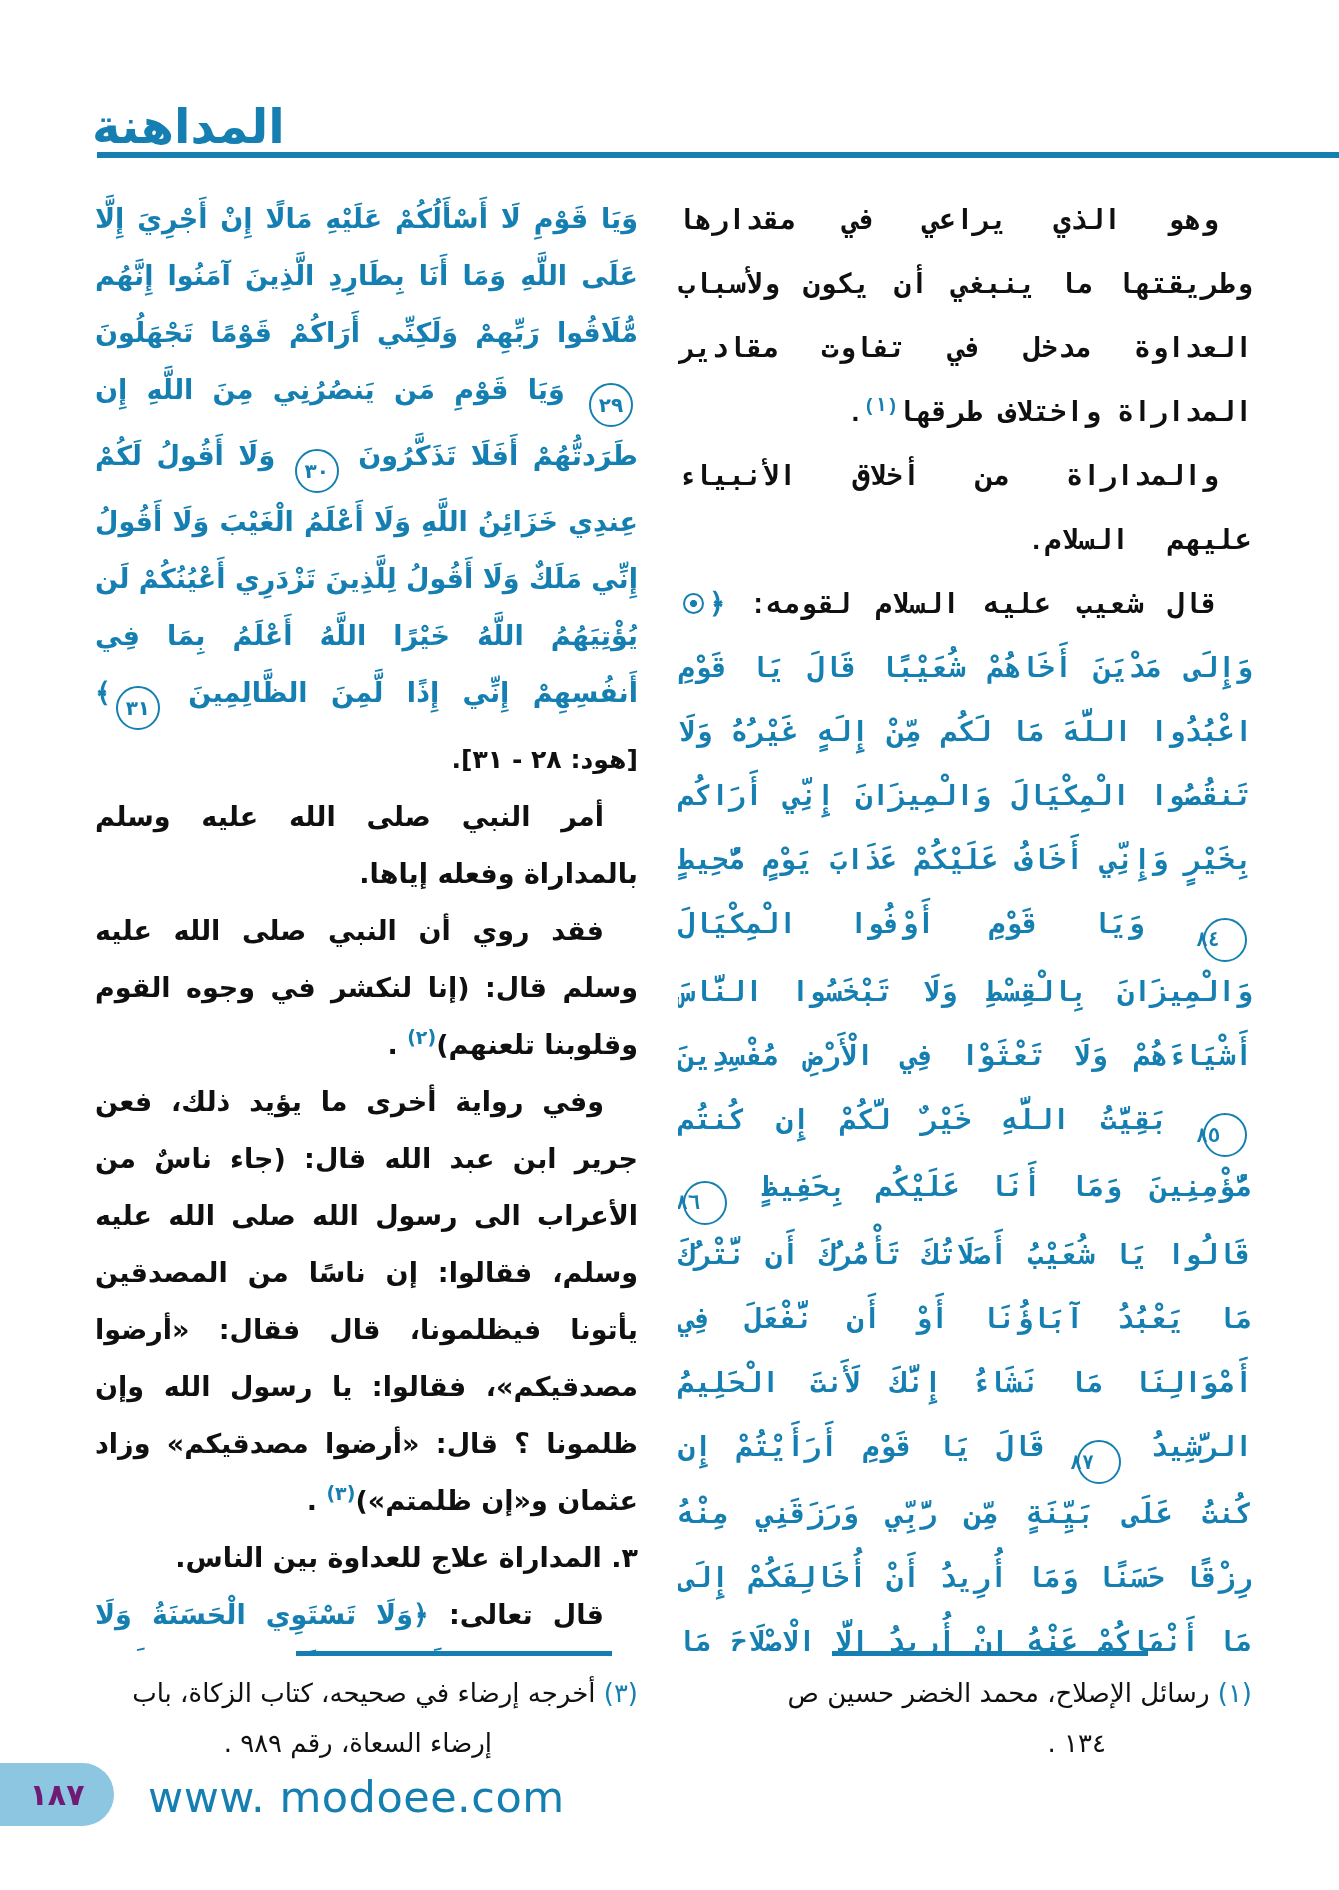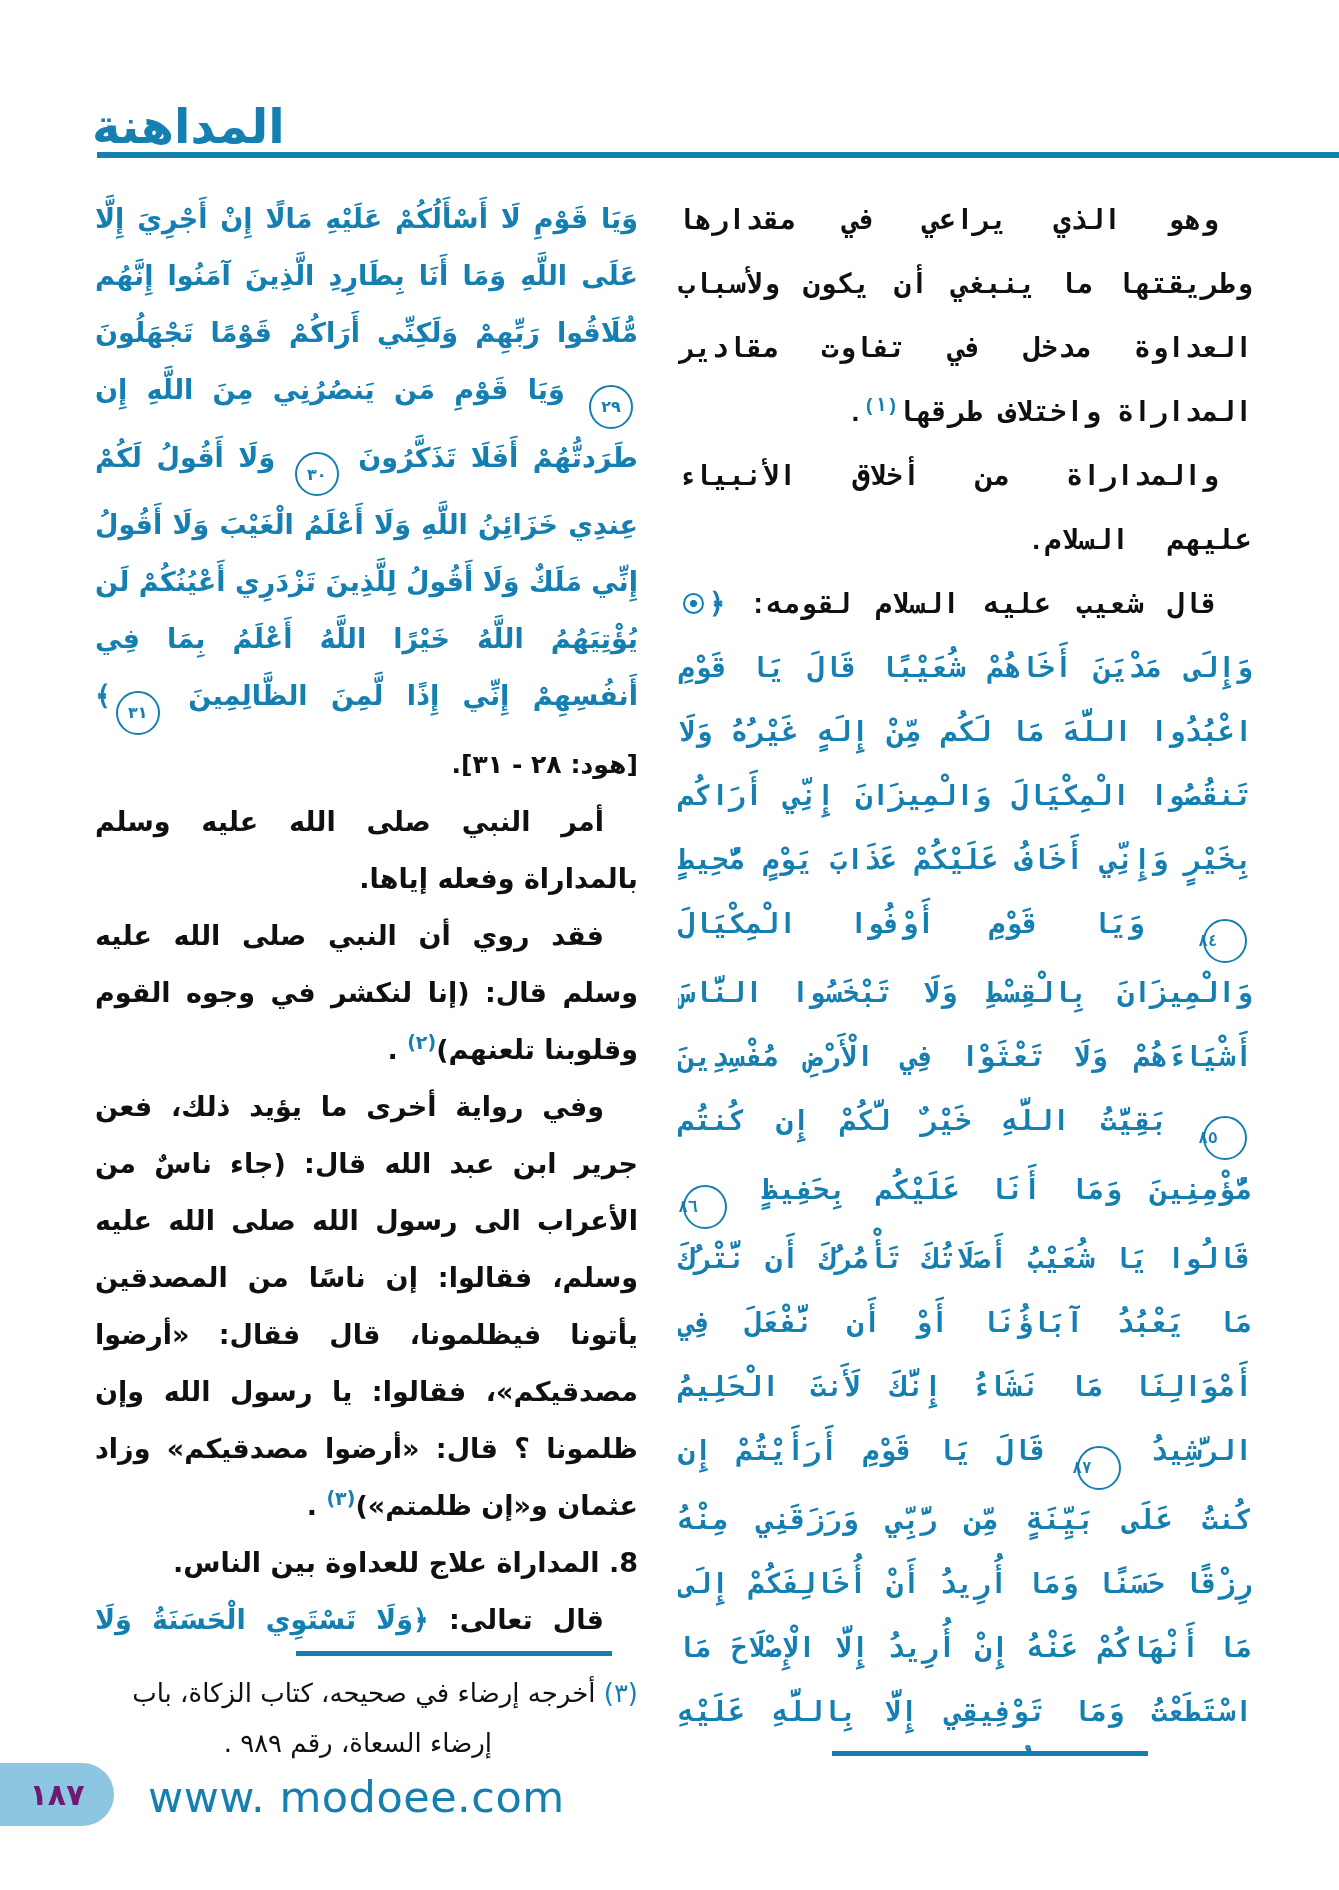--- a/index.html
+++ b/index.html
@@ -36,21 +36,21 @@
   .col-left  .col-content{font-size:27px;line-height:57px;}
   p.body{margin:0;font-weight:700;text-align:justify;color:#101010;}
   p.indent{text-indent:34px;}
   .spread{word-spacing:22px;}
   .q{color:#147fb0;}
   .bracket{color:#147fb0;}
   .ref{color:#101010;font-size:0.93em;margin-top:28px;}
   .vnum{
     display:inline-flex;align-items:center;justify-content:center;
     width:44px;height:44px;border:2.5px solid #147fb0;border-radius:50%;
-    color:#147fb0;font-size:16px;font-weight:700;
+    color:#147fb0;font-size:20px;font-weight:700;
     vertical-align:-13px;margin:0 5px;line-height:normal;
     box-sizing:border-box;
   }
   .rosette{
     display:inline-block;width:17px;height:17px;border:2px solid #147fb0;
     border-radius:50%;margin:0 5px;vertical-align:-1px;
     background:radial-gradient(circle,#147fb0 27%,transparent 32%);
   }
   sup.fnref{color:#147fb0;font-size:19px;font-weight:700;line-height:0;vertical-align:super;}
   .section-head{font-weight:700;}
@@ -103,20 +103,21 @@
           <span class="vnum">٨٧</span>
           <span class="q">قَالَ يَا قَوْمِ أَرَأَيْتُمْ إِن كُنتُ عَلَى بَيِّنَةٍ مِّن رَّبِّي وَرَزَقَنِي مِنْهُ رِزْقًا حَسَنًا وَمَا أُرِيدُ أَنْ أُخَالِفَكُمْ إِلَى مَا أَنْهَاكُمْ عَنْهُ إِنْ أُرِيدُ إِلَّا الْإِصْلَاحَ مَا اسْتَطَعْتُ وَمَا تَوْفِيقِي إِلَّا بِاللَّهِ عَلَيْهِ تَوَكَّلْتُ وَإِلَيْهِ أُنِيبُ</span>
           <span class="vnum">٨٨</span><span class="q bracket">﴾</span>
           <span class="ref">[هود: ٨٤ - ٨٨].</span>
         </p>
 
       </div>
 
       <div class="footnotes">
         <div class="fnrule"></div>
+        <p class="fnote"><span class="fnm">(١)</span> <span>رسائل الإصلاح، محمد الخضر حسين ص</span><br><span class="fncont">١٣٤ .</span></p>
       </div>
     </section>
 
     <section class="col col-left">
       <div class="col-content">
 
         <p class="body">
           <span class="q">وَيَا قَوْمِ لَا أَسْأَلُكُمْ عَلَيْهِ مَالًا إِنْ أَجْرِيَ إِلَّا عَلَى اللَّهِ وَمَا أَنَا بِطَارِدِ الَّذِينَ آمَنُوا إِنَّهُم مُّلَاقُوا رَبِّهِمْ وَلَكِنِّي أَرَاكُمْ قَوْمًا تَجْهَلُونَ</span>
           <span class="vnum">٢٩</span>
           <span class="q">وَيَا قَوْمِ مَن يَنصُرُنِي مِنَ اللَّهِ إِن طَرَدتُّهُمْ أَفَلَا تَذَكَّرُونَ</span>
@@ -125,21 +126,21 @@
           <span class="vnum">٣١</span><span class="q bracket">﴾</span>
           <span class="ref">[هود: ٢٨ - ٣١].</span>
         </p>
 
         <p class="body indent">أمر النبي صلى الله عليه وسلم بالمداراة وفعله إياها.</p>
 
         <p class="body indent"><span>فقد روي أن النبي صلى الله عليه وسلم قال: (إنا لنكشر في وجوه القوم وقلوبنا تلعنهم)</span><sup class="fnref">(٢)</sup><span> .</span></p>
 
         <p class="body indent"><span>وفي رواية أخرى ما يؤيد ذلك، فعن جرير ابن عبد الله قال: (جاء ناسٌ من الأعراب الى رسول الله صلى الله عليه وسلم، فقالوا: إن ناسًا من المصدقين يأتونا فيظلمونا، قال فقال: «أرضوا مصدقيكم»، فقالوا: يا رسول الله وإن ظلمونا ؟ قال: «أرضوا مصدقيكم» وزاد عثمان و«إن ظلمتم»)</span><sup class="fnref">(٣)</sup><span> .</span></p>
 
-        <p class="body section-head">8. المداراة علاج للعداوة بين الناس.</p>
+        <p class="body section-head">٣. المداراة علاج للعداوة بين الناس.</p>
 
         <p class="body indent">
           <span>قال تعالى: </span><span class="q bracket">﴿</span><span class="q">وَلَا تَسْتَوِي الْحَسَنَةُ وَلَا السَّيِّئَةُ ادْفَعْ بِالَّتِي هِيَ أَحْسَنُ فَإِذَا الَّذِي بَيْنَكَ وَبَيْنَهُ عَدَاوَةٌ كَأَنَّهُ وَلِيٌّ حَمِيمٌ</span>
           
           <br>
         </p>
 
       </div>
 
       <div class="footnotes">

